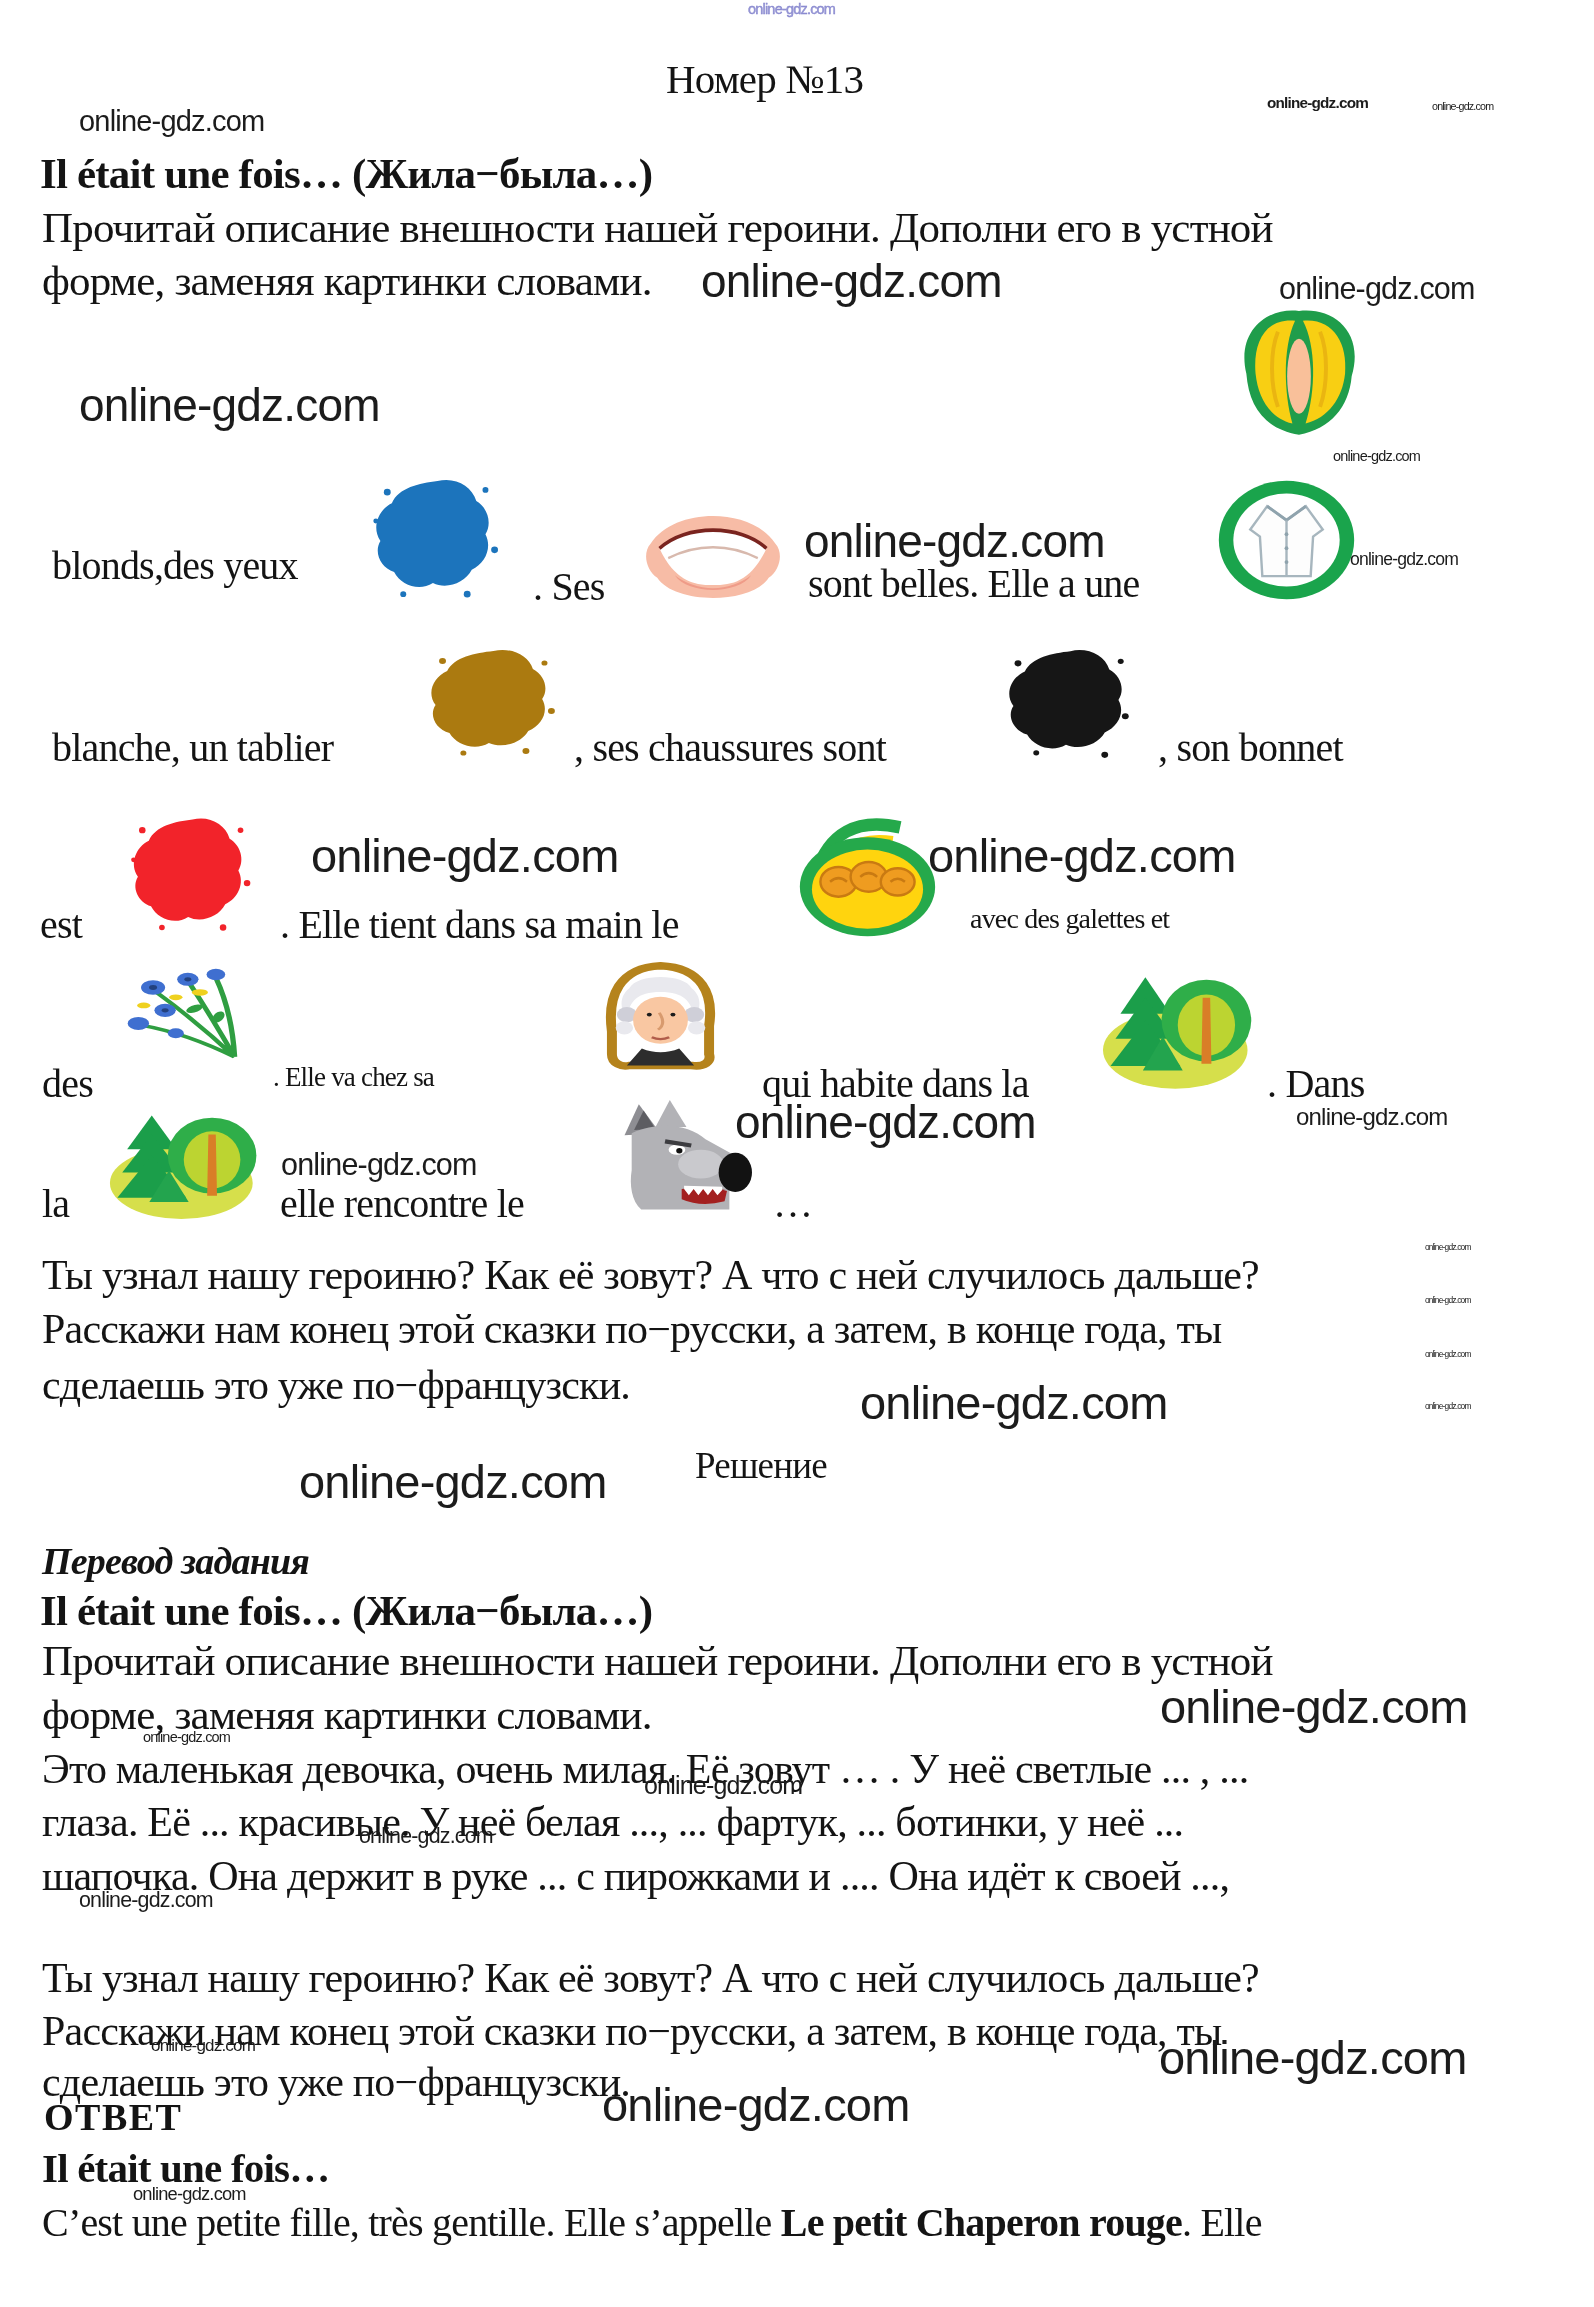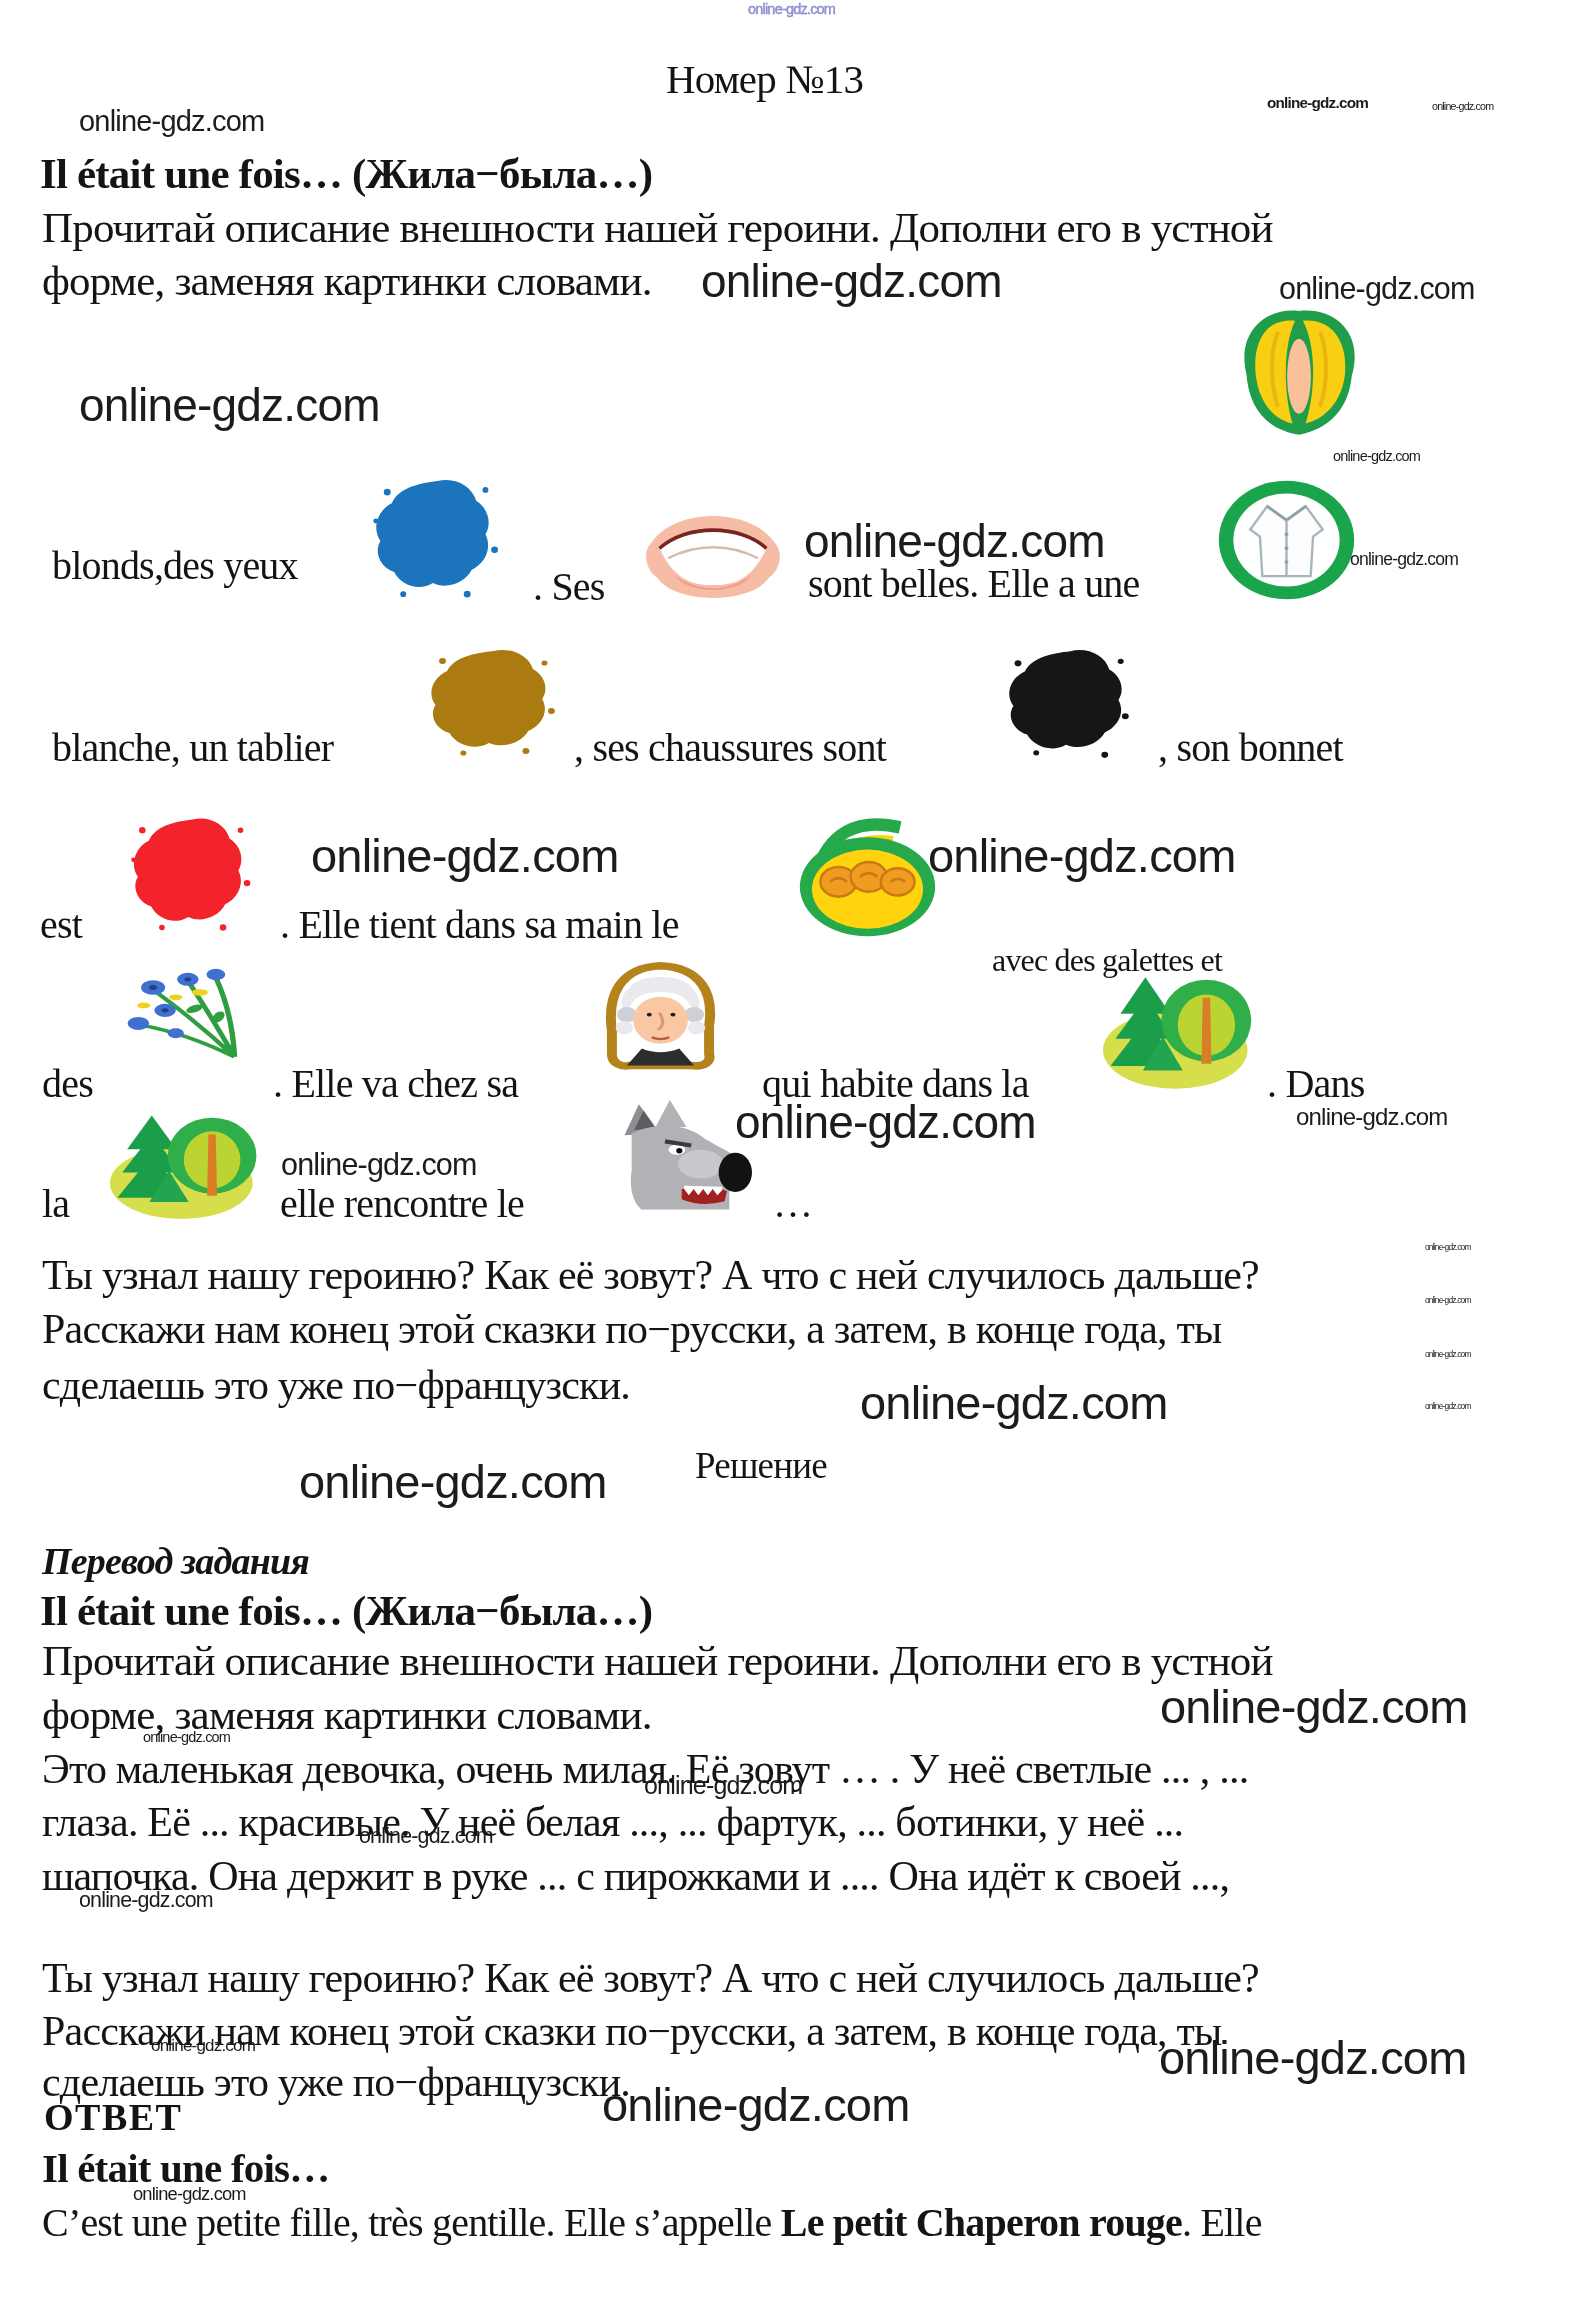--- a/index.html
+++ b/index.html
@@ -132,21 +132,21 @@
       <ellipse cx="41" cy="58" rx="15" ry="12" fill="#ef9c20" stroke="#c97a12" stroke-width="2"></ellipse>
       <ellipse cx="66" cy="54" rx="15" ry="12" fill="#ef9c20" stroke="#c97a12" stroke-width="2"></ellipse>
       <ellipse cx="90" cy="58" rx="14" ry="11" fill="#ef9c20" stroke="#c97a12" stroke-width="2"></ellipse>
       <path d="M34 58 Q41 52 48 58 M59 54 Q66 48 73 54 M84 58 Q90 53 96 58" stroke="#c97a12" stroke-width="2" fill="none"></path>
     </svg>
   </div>
   <div class="abs wm" style="left:928px;top:832px;font-size:47px;">online-gdz.com</div>
 
   <div class="abs t" style="left:40px;top:904px;font-size:40px;">est</div>
   <div class="abs t" style="left:280px;top:904px;font-size:40px;">. Elle tient dans sa main le</div>
-  <div class="abs t" style="left:992px;top:904px;font-size:32px;margin-top:40px;">avec des galettes et</div>
+  <div class="abs t" style="left:970px;top:904px;font-size:28px;">avec des galettes et</div>
 
   <div class="abs pic" style="left:117px;top:963px;width:147px;height:98px;">
     <svg viewBox="0 0 110 120" preserveAspectRatio="none">
       <path d="M88 115 Q60 72 28 34 M88 115 Q70 64 54 24 M88 115 Q86 60 74 18 M88 115 Q52 86 18 76" stroke="#2f9e41" stroke-width="4" fill="none"></path>
       <ellipse cx="58" cy="56" rx="7" ry="4" fill="#2f9e41" transform="rotate(-35 58 56)"></ellipse>
       <ellipse cx="76" cy="66" rx="7" ry="4" fill="#2f9e41" transform="rotate(-70 76 66)"></ellipse>
       <circle cx="27" cy="30" r="9" fill="#3f6fd0"></circle>
         <circle cx="53" cy="20" r="8" fill="#3f6fd0"></circle>
       <circle cx="74" cy="14" r="7" fill="#3f6fd0"></circle>
         <circle cx="36" cy="58" r="8" fill="#3f6fd0"></circle>
@@ -185,21 +185,21 @@
       <path d="M38 28 L62 64 L14 64 Z" fill="#1b9e4a"></path>
       <path d="M38 48 L66 88 L10 88 Z" fill="#1b9e4a"></path>
       <circle cx="87" cy="48" r="36" fill="#2fae49"></circle>
       <ellipse cx="87" cy="52" rx="23" ry="27" fill="#bcd431"></ellipse>
       <path d="M84 28 L90 28 L91 86 L83 86 Z" fill="#d97e27"></path>
       <path d="M52 62 L68 92 L36 92 Z" fill="#23a44e"></path>
     </svg>
   </div>
 
   <div class="abs t" style="left:42px;top:1063px;font-size:40px;">des</div>
-  <div class="abs t" style="left:273px;top:1063px;font-size:40px;">. Elle va chez sa</div>
+  <div class="abs t" style="left:273px;top:1063px;font-size:27px;">. Elle va chez sa</div>
   <div class="abs t" style="left:762px;top:1063px;font-size:40px;">qui habite dans la</div>
   <div class="abs t" style="left:1267px;top:1063px;font-size:40px;">. Dans</div>
 
   <div class="abs wm" style="left:735px;top:1099px;font-size:46px;">online-gdz.com</div>
   <div class="abs wm" style="left:1296px;top:1105px;font-size:24px;">online-gdz.com</div>
 
   <div class="abs pic" style="left:105px;top:1105px;width:160px;height:116px;">
     <svg viewBox="0 0 130 110" preserveAspectRatio="none">
       <ellipse cx="62" cy="74" rx="58" ry="34" fill="#d6df4b"></ellipse>
       <path d="M38 10 L58 42 L18 42 Z" fill="#1b9e4a"></path>

